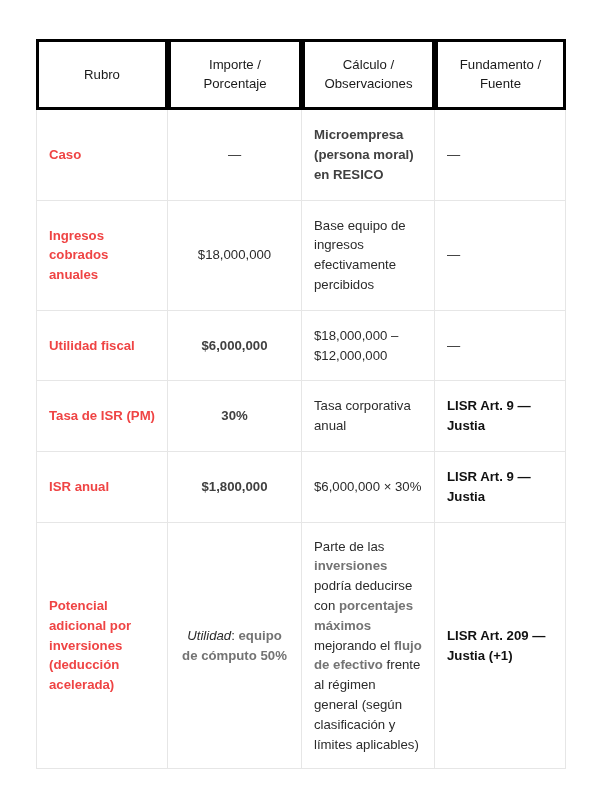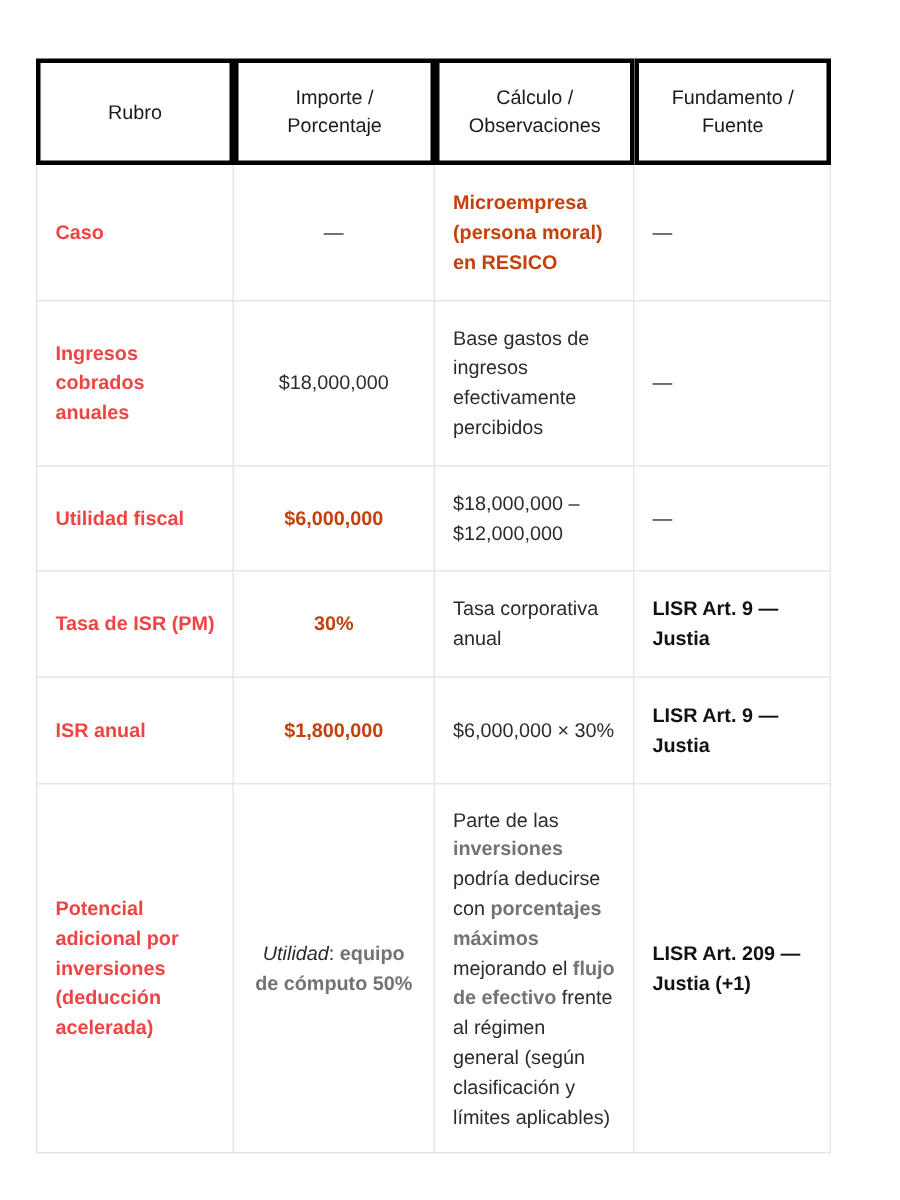--- a/index.html
+++ b/index.html
@@ -12,21 +12,21 @@
     background: #ffffff;
     font-family: "Liberation Sans", sans-serif;
     -webkit-font-smoothing: antialiased;
   }
 
   .sheet {
     position: relative;
     width: 600px;
     height: 800px;
     box-sizing: border-box;
-    padding: 39px 34px 0 24px;
+    padding: 39px 34px 0 36px;
   }
 
   table.fiscal-table {
     width: 530px;
     border-collapse: separate;
     border-spacing: 0;
     table-layout: fixed;
   }
 
   
@@ -78,21 +78,21 @@
   }
   tbody td.col-calculo {
     text-align: left;
   }
   tbody td.col-fundamento {
     text-align: left;
   }
 
   tbody td.bold-val {
     font-weight: 700;
-    color: #c2410c;
+    color: #404040;
   }
   tbody td.bold-src {
     font-weight: 700;
     color: #111111;
   }
 
   b, strong { font-weight: 700; color: #737373; }
   i, em { font-style: italic; }
 
   
@@ -128,21 +128,21 @@
     <tbody>
       <tr class="r-caso">
         <td class="col-rubro">Caso</td>
         <td class="col-importe">—</td>
         <td class="col-calculo bold-val">Microempresa (persona moral) en RESICO</td>
         <td class="col-fundamento">—</td>
       </tr>
       <tr class="r-ingresos">
         <td class="col-rubro">Ingresos cobrados anuales</td>
         <td class="col-importe">$18,000,000</td>
-        <td class="col-calculo">Base gastos de ingresos efectivamente percibidos</td>
+        <td class="col-calculo">Base equipo de ingresos efectivamente percibidos</td>
         <td class="col-fundamento">—</td>
       </tr>
       <tr class="r-utilidad">
         <td class="col-rubro">Utilidad fiscal</td>
         <td class="col-importe bold-val">$6,000,000</td>
         <td class="col-calculo">$18,000,000 – $12,000,000</td>
         <td class="col-fundamento">—</td>
       </tr>
       <tr class="r-tasa">
         <td class="col-rubro">Tasa de ISR (PM)</td>

